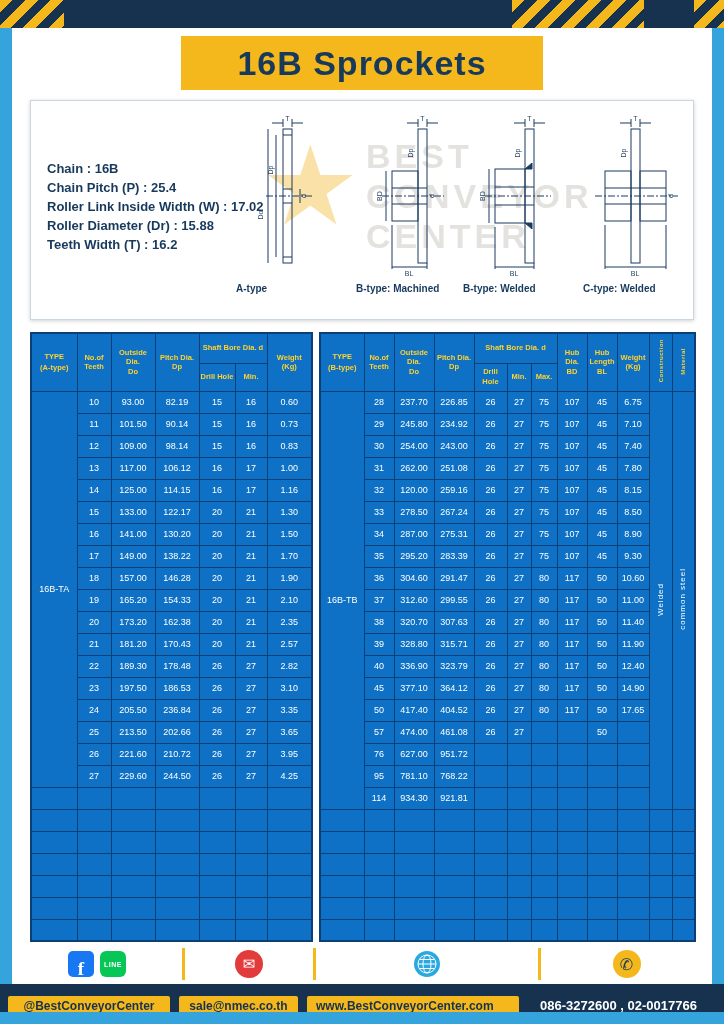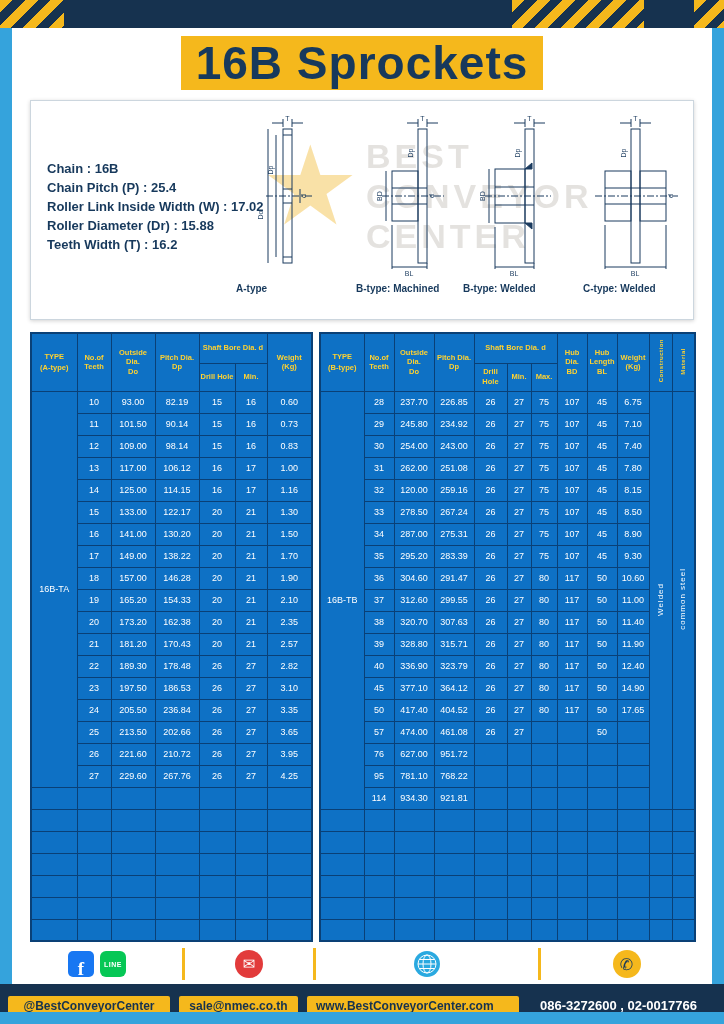--- a/index.html
+++ b/index.html
@@ -13,21 +13,21 @@
   .hz-l { left:0; width:64px; }
   .hz-m { left:512px; width:132px; }
   .hz-r { left:694px; width:30px; }
   .side-frame { position:absolute; top:28px; width:12px; height:956px; background:#35A3DC; z-index:6; }
   .side-l { left:0; } .side-r { right:0; }
   .bottom-frame { position:absolute; left:0; top:1012px; width:724px; height:12px; background:#35A3DC; z-index:7; }
 
   
   .title-banner { position:absolute; left:181px; top:36px; width:362px; height:54px; background:#F5B81C;
     display:flex; align-items:center; justify-content:center; z-index:2; }
-  .title-banner span { color:#17395C; font-size:46px; font-weight:bold; letter-spacing:1px; }
+  .title-banner span { color:#17395C; font-size:34px; font-weight:bold; letter-spacing:1px; }
 
   
   .info-box { position:absolute; left:30px; top:100px; width:664px; height:220px; background:#fff;
     border:1px solid #ccd6de; box-shadow:0 1px 4px rgba(0,0,0,.18); z-index:2; }
   .spec-lines { position:absolute; left:16px; top:58px; z-index:2; }
   .spec-lines div { color:#17395C; font-weight:bold; font-size:13px; line-height:19px; white-space:nowrap; }
 
   .watermark { position:absolute; left:240px; top:35px; width:400px; height:150px; z-index:0; pointer-events:none; }
   .wm-star { position:absolute; left:-10px; top:-14px; font-size:110px; color:rgba(240,179,35,.40); }
   .wm-text { margin-left:95px; font-size:34px; font-weight:bold; letter-spacing:4px;
@@ -390,21 +390,21 @@
             <td>26</td>
             <td>221.60</td>
             <td>210.72</td>
             <td>26</td>
             <td>27</td>
             <td>3.95</td>
           </tr>
           <tr>
             <td>27</td>
             <td>229.60</td>
-            <td>267.76</td>
+            <td>244.50</td>
             <td>26</td>
             <td>27</td>
             <td>4.25</td>
           </tr>
           <tr>
             <td>&nbsp;</td>
             <td>&nbsp;</td>
             <td>&nbsp;</td>
             <td>&nbsp;</td>
             <td>&nbsp;</td>

